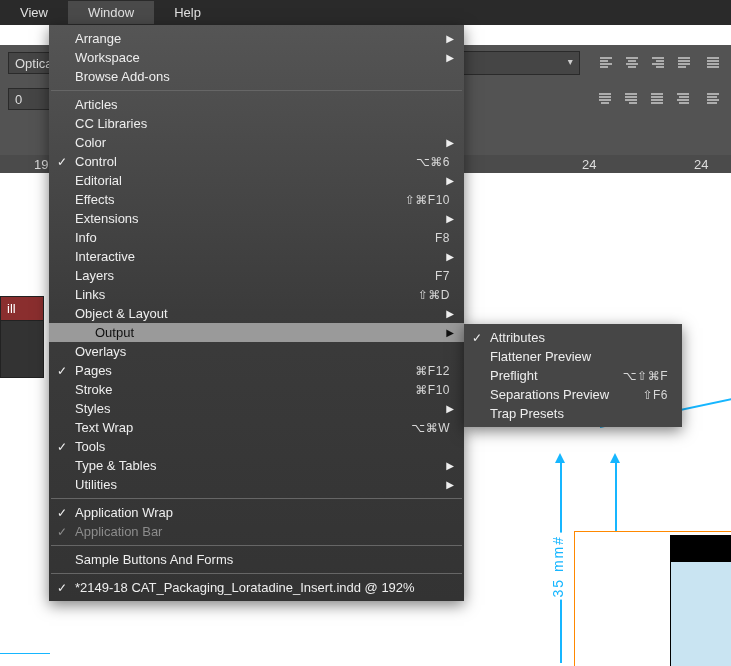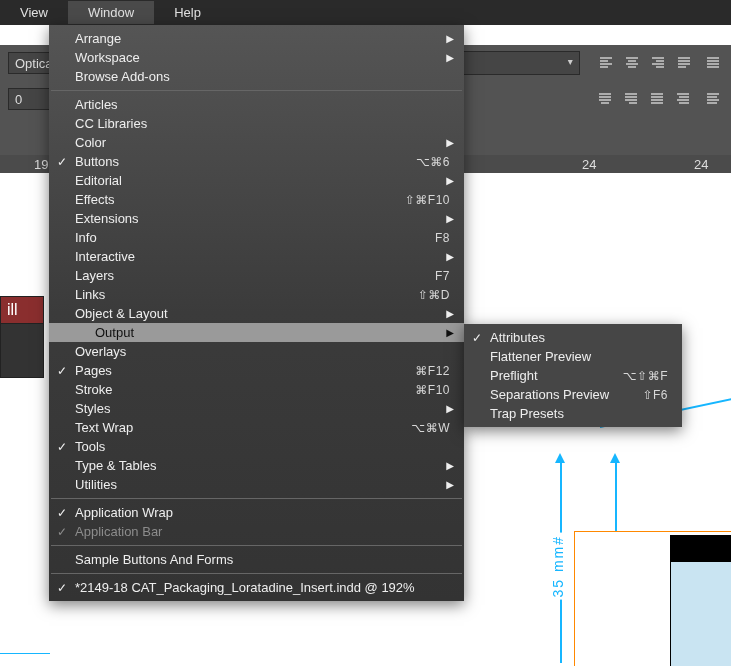--- a/index.html
+++ b/index.html
@@ -15,21 +15,21 @@
 .num-field { background:#454545; border:1px solid #2a2a2a; color:#ddd; padding:2px 6px; height:22px; width:58px; display:flex; align-items:center; }
 .big-dd { background:#454545; border:1px solid #2a2a2a; color:#ddd; height:24px; width:560px; margin-left:50px; position:relative; }
 .big-dd .chev { position:absolute; right:6px; top:4px; color:#ccc; font-size:10px; }
 .align-group { display:flex; gap:2px; margin-left:6px; }
 .align-btn { width:24px; height:24px; background:#535353; display:flex; align-items:center; justify-content:center; color:#ccc; }
 .align-btn svg { width:16px; height:16px; }
 .ruler { background:#4b4b4b; height:18px; position:relative; color:#ddd; font-size:10px; overflow:hidden; }
 .ruler .tick { position:absolute; top:2px; }
 
 .tab-well { position:absolute; left:0; top:296px; width:44px; height:82px; background:#333; border:1px solid #222; }
-.tab-well .tab { background:#8a2e2e; color:#fff; padding:4px 6px; font-size:16px; border-bottom:1px solid #222; }
+.tab-well .tab { background:#8a2e2e; color:#fff; padding:4px 6px; font-size:13px; border-bottom:1px solid #222; }
 
 .dropdown { position:absolute; left:49px; top:25px; width:415px; background:linear-gradient(#555,#3b3b3b 50%,#333); color:#eee; box-shadow:0 4px 14px rgba(0,0,0,.5); padding:4px 0; }
 .menu-item { display:flex; align-items:center; height:19px; padding:0 14px 0 26px; position:relative; cursor:default; }
 .menu-item.highlight { background:#9a9a9a; color:#111;padding-left:46px; }
 .menu-item.disabled { color:#8c8c8c; }
 .menu-item .check { position:absolute; left:8px; font-size:12px; }
 .menu-item .label { flex:1; }
 .menu-item .shortcut { color:#d8d8d8; font-size:12px; letter-spacing:.5px; }
 .menu-item .sub { position:absolute; right:10px; font-size:10px; }
 .menu-sep { height:1px; background:#666; margin:4px 2px; }
@@ -162,21 +162,21 @@
     </div>
     <div class="menu-item">
       <span class="label">CC Libraries</span>
     </div>
     <div class="menu-item">
       <span class="label">Color</span>
       <span class="sub">▶</span>
     </div>
     <div class="menu-item">
       <span class="check">✓</span>
-      <span class="label">Buttons</span>
+      <span class="label">Control</span>
       <span class="shortcut">⌥⌘6</span>
     </div>
     <div class="menu-item">
       <span class="label">Editorial</span>
       <span class="sub">▶</span>
     </div>
     <div class="menu-item">
       <span class="label">Effects</span>
       <span class="shortcut">⇧⌘F10</span>
     </div>

